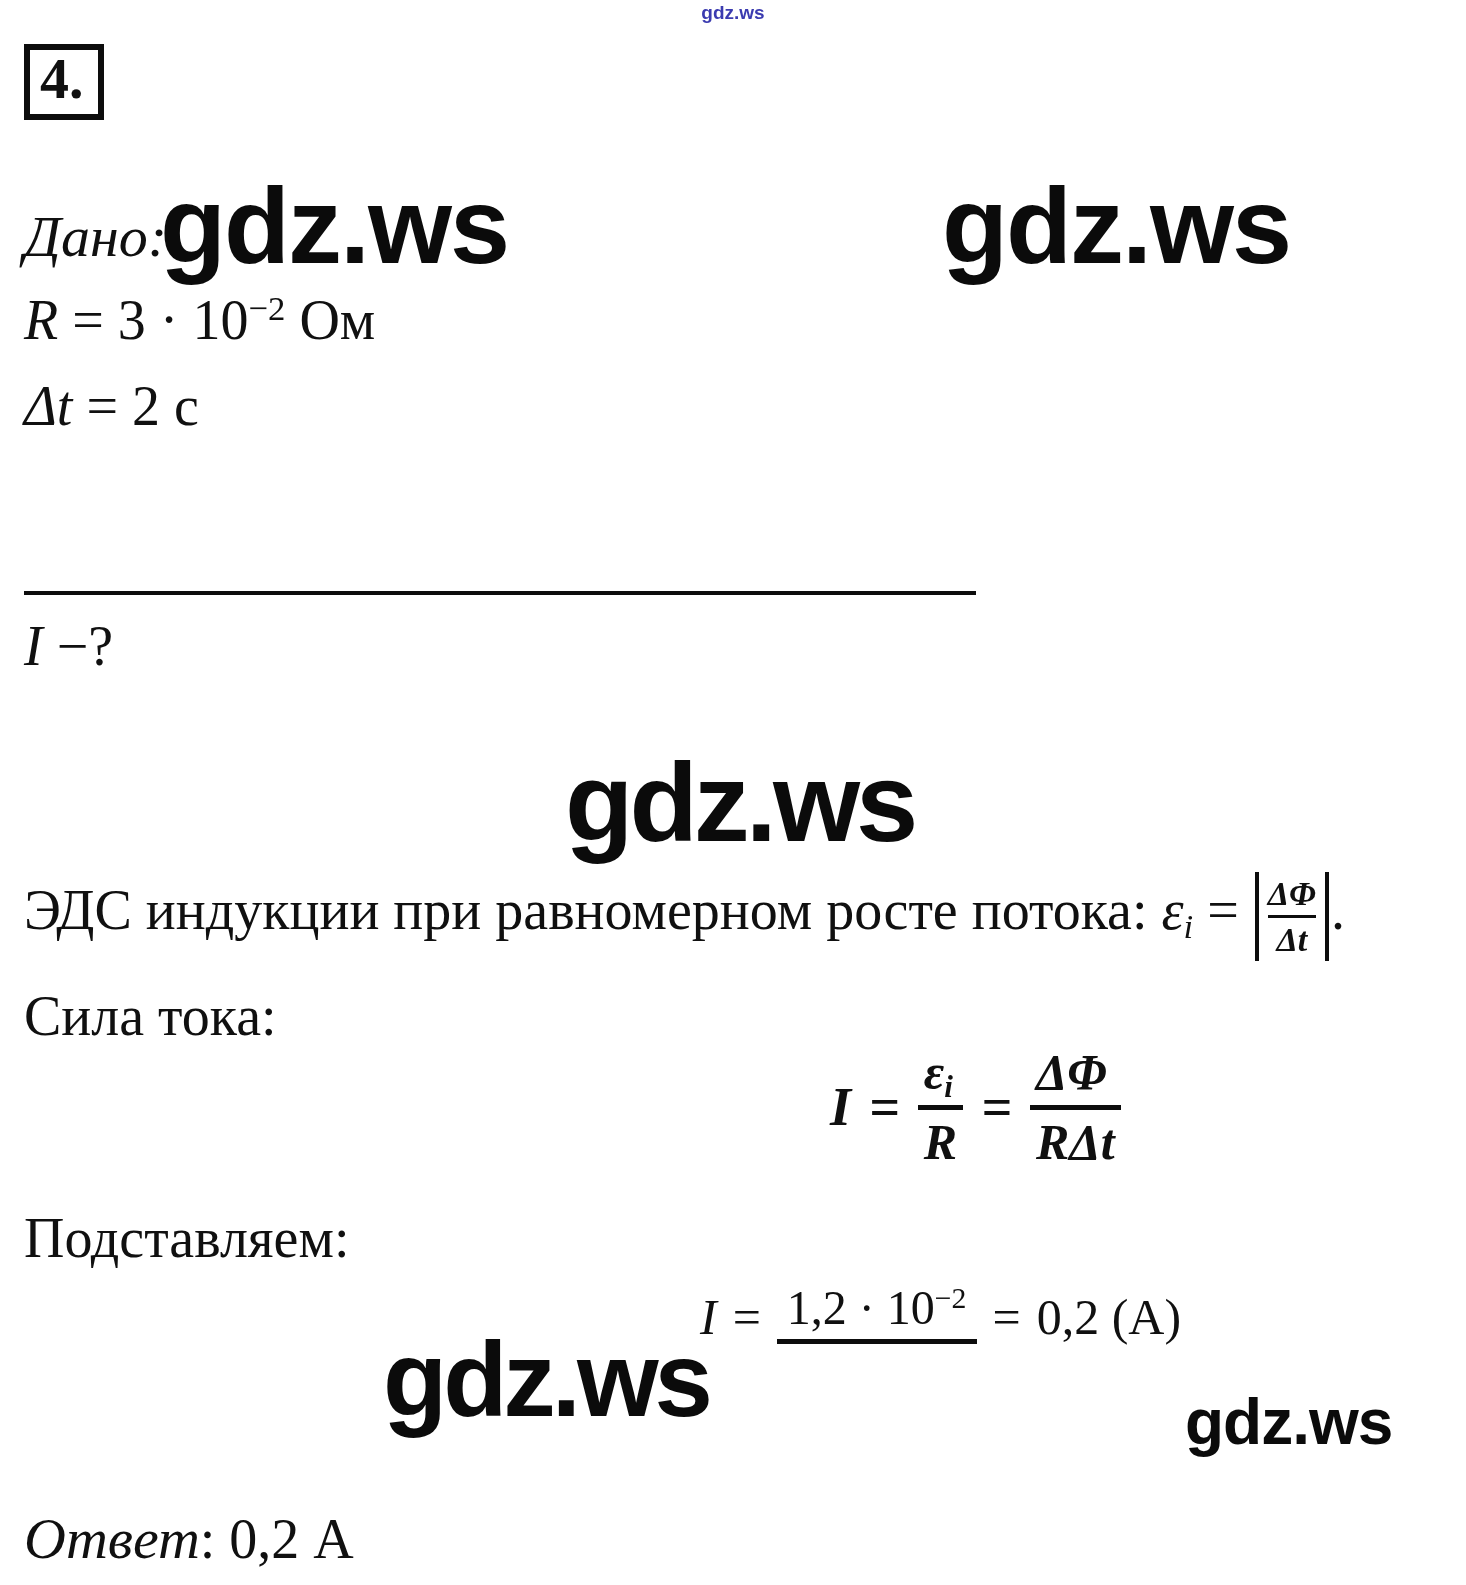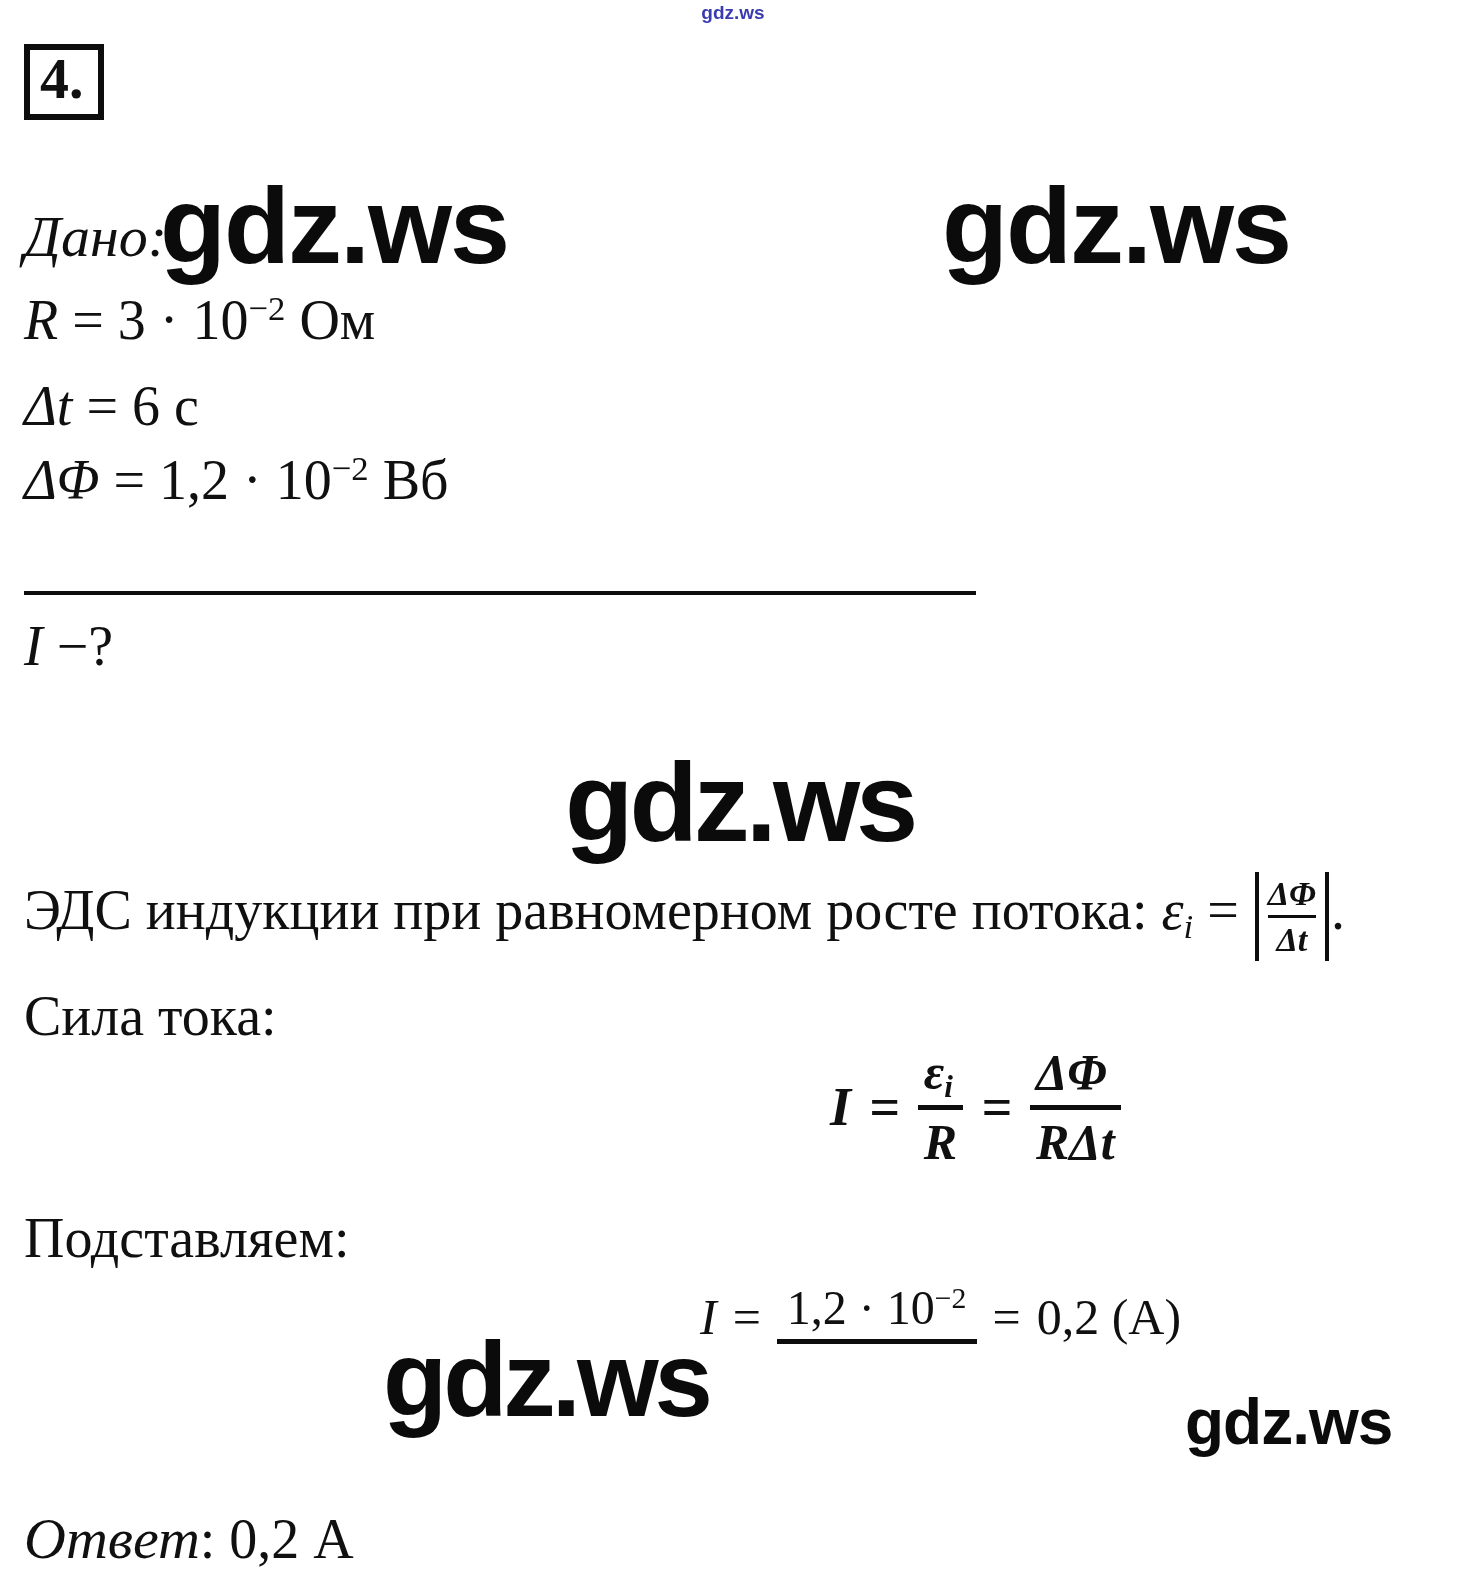--- a/index.html
+++ b/index.html
@@ -87,24 +87,21 @@
   </div>
 
   <div class="abs label-it" style="left:24px; top:208px;">Дано:</div>
   <div class="abs wm wm-lg" style="left:160px; top:175px;">gdz.ws</div>
   <div class="abs wm wm-lg" style="left:942px; top:175px;">gdz.ws</div>
 
   <div class="abs bodytext" style="left:24px; top:292px;">
     <span class="var">R</span><span> = </span><span>3 · 10</span><span class="sup">−2</span><span> Ом</span>
   </div>
   <div class="abs bodytext" style="left:24px; top:378px;">
-    <span class="var">Δt</span><span> = </span><span>6 с</span>
-  </div>
-  <div class="abs bodytext" style="left:24px; top:452px;">
-    <span class="var">ΔΦ</span><span> = </span><span>1,2 · 10</span><span class="sup">−2</span><span> Вб</span>
+    <span class="var">Δt</span><span> = </span><span>2 с</span>
   </div>
 
   <div class="abs divider"></div>
 
   <div class="abs bodytext" style="left:24px; top:618px;">
     <span class="var">I</span><span> −?</span>
   </div>
 
   <div class="abs wm wm-mid" style="left:565px; top:750px;">gdz.ws</div>
 

